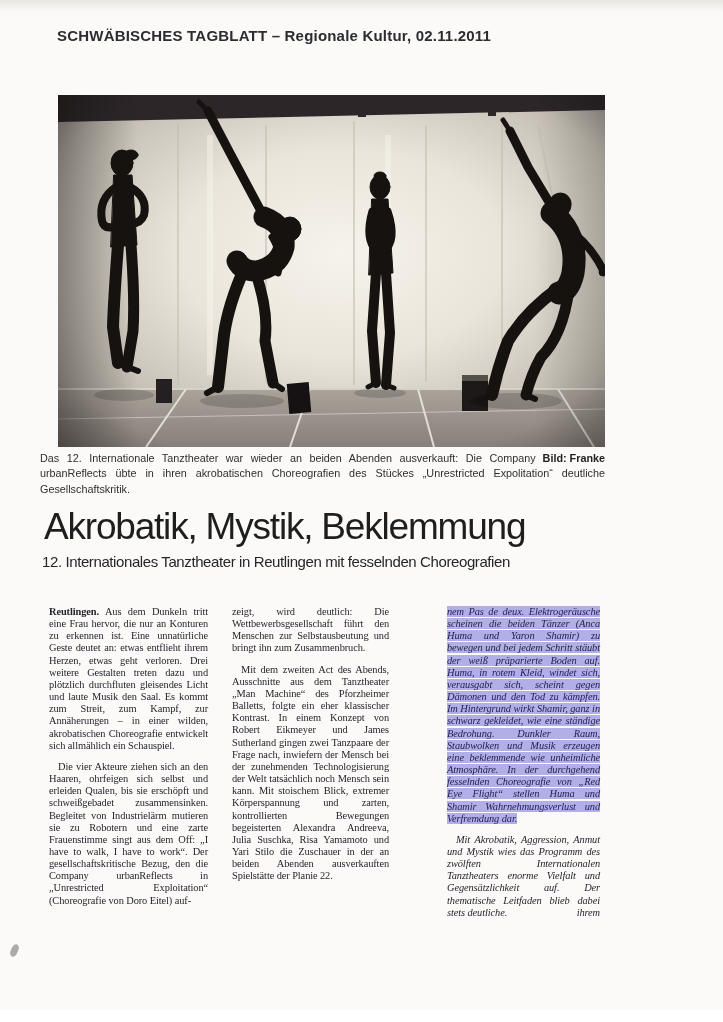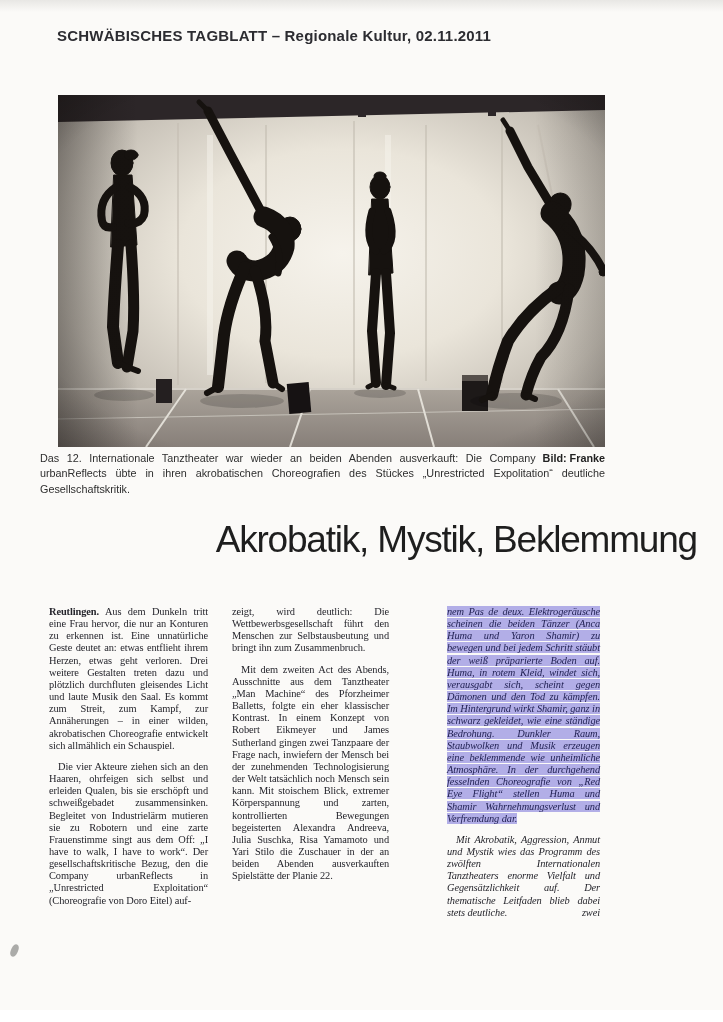--- a/index.html
+++ b/index.html
@@ -23,23 +23,23 @@
     position:absolute;left:58px;top:95px;width:547px;height:352px;margin:0;
   }
   .photo svg{display:block;width:547px;height:352px;}
   .caption{
     position:absolute;left:40px;top:451px;width:565px;margin:0;
     font:10.8px/15.4px "Liberation Sans", sans-serif;
     color:#2e2e2e;text-align:justify;
   }
   .credit{float:right;font-weight:bold;color:#222;margin-left:7px;}
   .headline{
-    position:absolute;left:40px;top:501px;margin:17px;width:640px;
+    position:absolute;left:40px;top:501px;margin:4px;width:640px;
     font:400 37px/44px "Liberation Sans", sans-serif;
-    letter-spacing:-1.2px;color:#1e1e1e;white-space:nowrap;text-align:right;
+    letter-spacing:-1.2px;color:#1e1e1e;white-space:nowrap;
   }
   .subhead{
     position:absolute;left:42px;top:552px;margin:0;width:640px;
     font:400 15px/20px "Liberation Sans", sans-serif;
     letter-spacing:-.4px;color:#26262a;white-space:nowrap;
   }
   .col{
     position:absolute;top:597px;
     font:10.4px/12.15px "Liberation Serif", serif;
     letter-spacing:-.1px;
@@ -196,32 +196,33 @@
 
       <rect x="0" y="0" width="80" height="352" fill="url(#leftShade)"></rect>
       <rect x="477" y="0" width="70" height="352" fill="url(#rightShade)"></rect>
       <rect x="0" y="0" width="547" height="352" fill="url(#vignette)"></rect>
     </svg>
   </figure>
 
   <p class="caption"><span class="credit">Bild: Franke</span><span>Das 12. Internationale Tanztheater war wieder an beiden Abenden ausverkauft: Die Company urbanReflects übte in ihren akrobatischen Choreografien des Stückes „Unrestricted Expolitation“ deutliche Gesellschaftskritik.</span></p>
 
   <h1 class="headline">Akrobatik, Mystik, Beklemmung</h1>
+  <h2 class="subhead">12. Internationales Tanztheater in Reutlingen mit fesselnden Choreografien</h2>
 
   <div class="col col1">
     <p><span class="lead">Reutlingen.</span><span> Aus dem Dunkeln tritt eine Frau hervor, die nur an Konturen zu erkennen ist. Eine unnatürliche Geste deutet an: etwas entflieht ihrem Herzen, etwas geht verloren. Drei weitere Gestalten treten dazu und plötzlich durchfluten gleisendes Licht und laute Musik den Saal. Es kommt zum Streit, zum Kampf, zur Annäherungen – in einer wilden, akrobatischen Choreografie entwickelt sich allmählich ein Schauspiel.</span></p>
     <p class="ind"><span>Die vier Akteure ziehen sich an den Haaren, ohrfeigen sich selbst und erleiden Qualen, bis sie erschöpft und schweißgebadet zusammensinken. Begleitet von Industrielärm mutieren sie zu Robotern und eine zarte Frauenstimme singt aus dem Off: „I have to walk, I have to work“. Der gesellschaftskritische Bezug, den die Company urbanReflects in „Unrestricted Exploitation“ (Choreografie von Doro Eitel) auf-</span></p>
   </div>
 
   <div class="col col2">
     <p><span>zeigt, wird deutlich: Die Wettbewerbsgesellschaft führt den Menschen zur Selbstausbeutung und bringt ihn zum Zusammenbruch.</span></p>
     <p class="ind"><span>Mit dem zweiten Act des Abends, Ausschnitte aus dem Tanztheater „Man Machine“ des Pforzheimer Balletts, folgte ein eher klassischer Kontrast. In einem Konzept von Robert Eikmeyer und James Sutherland gingen zwei Tanzpaare der Frage nach, inwiefern der Mensch bei der zunehmenden Technologisierung der Welt tatsächlich noch Mensch sein kann. Mit stoischem Blick, extremer Körperspannung und zarten, kontrollierten Bewegungen begeisterten Alexandra Andreeva, Julia Suschka, Risa Yamamoto und Yari Stilo die Zuschauer in der an beiden Abenden ausverkauften Spielstätte der Planie 22.</span></p>
   </div>
 
   <div class="col col3">
     <p><span class="hl">nem Pas de deux. Elektrogeräusche scheinen die beiden Tänzer (Anca Huma und Yaron Shamir) zu bewegen und bei jedem Schritt stäubt der weiß präparierte Boden auf. Huma, in rotem Kleid, windet sich, verausgabt sich, scheint gegen Dämonen und den Tod zu kämpfen. Im Hintergrund wirkt Shamir, ganz in schwarz gekleidet, wie eine ständige Bedrohung. Dunkler Raum, Staubwolken und Musik erzeugen eine beklemmende wie unheimliche Atmosphäre. In der durchgehend fesselnden Choreografie von „Red Eye Flight“ stellen Huma und Shamir Wahrnehmungsverlust und Verfremdung dar.</span></p>
-    <p class="ind"><span>Mit Akrobatik, Aggression, Anmut und Mystik wies das Programm des zwölften Internationalen Tanztheaters enorme Vielfalt und Gegensätzlichkeit auf. Der thematische Leitfaden blieb dabei stets deutliche.</span><span class="author">zwei</span></p>
+    <p class="ind"><span>Mit Akrobatik, Aggression, Anmut und Mystik wies das Programm des zwölften Internationalen Tanztheaters enorme Vielfalt und Gegensätzlichkeit auf. Der thematische Leitfaden blieb dabei stets deutliche.</span><span class="author">ihrem</span></p>
   </div>
 
   <div class="smudge"></div>
   <div class="bottom-line"></div>
 
 </div>
 
 </body></html>

